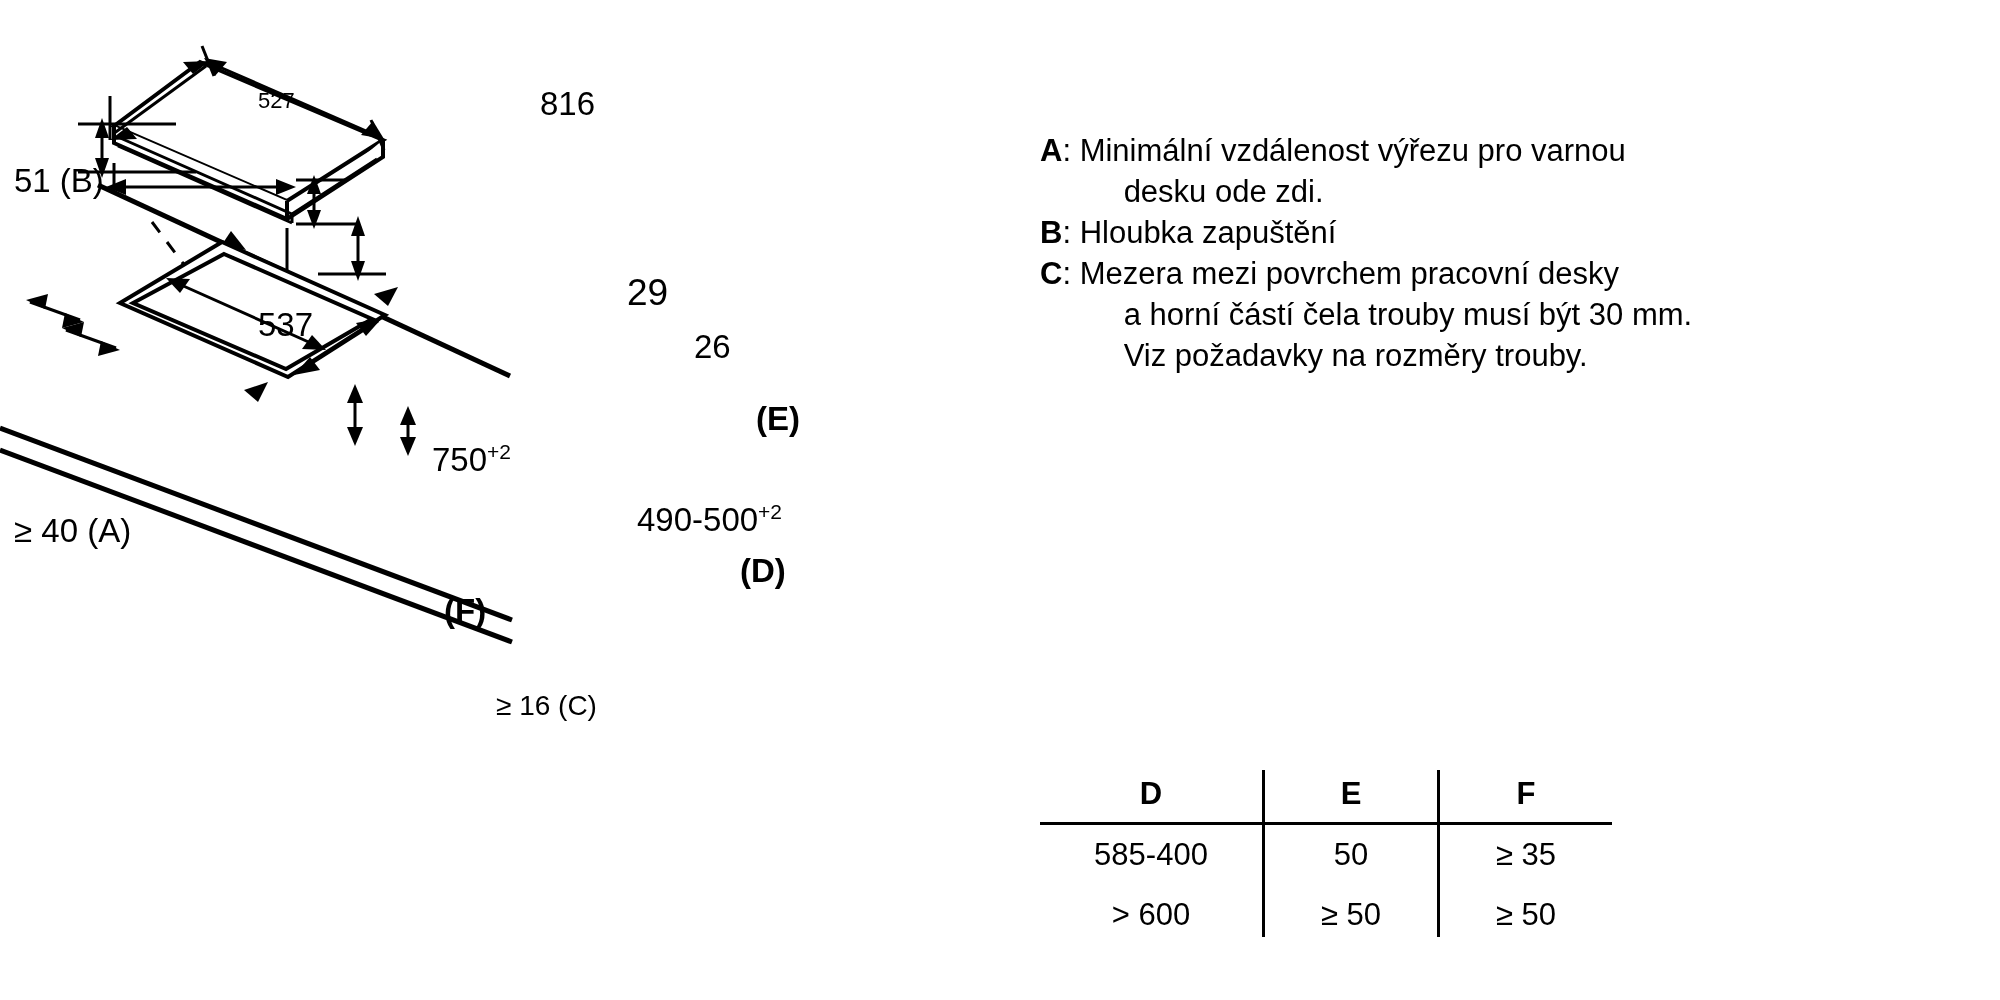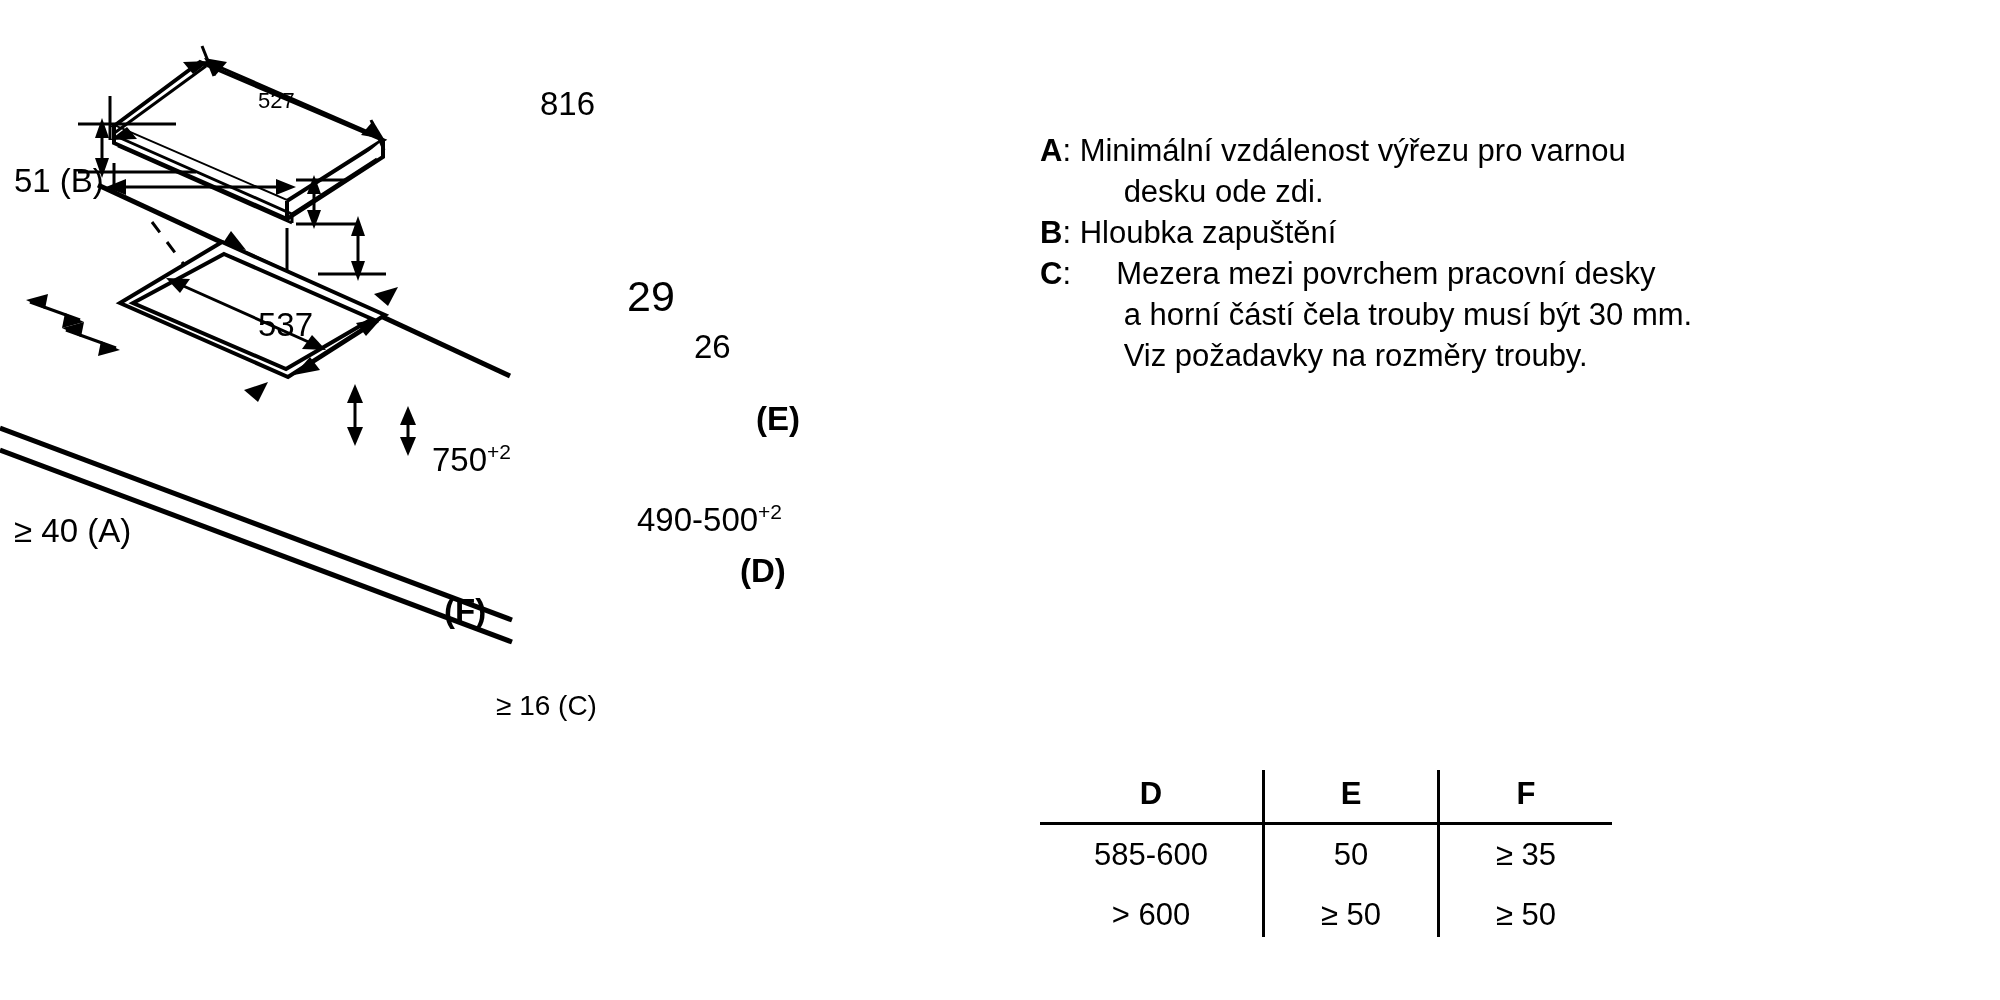--- a/index.html
+++ b/index.html
@@ -56,21 +56,20 @@
   .legend-val {
     margin-left: 0px;
   }
   .legend-val .indent {
     display: block;
     padding-left: 44px;
   }
   .legend-val .first {
     display: block;
     padding-left: 0;
-    text-align: center;
   }
   .paragraph {
     position: absolute;
     left: 1040px;
     top: 480px;
     width: 840px;
     font-size: 31px;
     line-height: 41px;
   }
   
@@ -787,21 +786,21 @@
       <path d="M 408,420 L 408,442" stroke="#000" stroke-width="3" fill="none"></path>
       <polygon points="408,406 400,425 416,425" fill="#000"></polygon>
       <polygon points="408,456 400,437 416,437" fill="#000"></polygon>
     </g>
   </svg>
 
   <div style="position:absolute;left:540px;top:85px;font-size:33px;">816</div>
   <div style="position:absolute;left:258px;top:88px;font-size:22px;">527</div>
   <div style="position:absolute;left:14px;top:162px;font-size:33px;"><span>51 (B)</span></div>
   <div style="position:absolute;left:258px;top:258px;font-size:33px;margin-top:48px;">537</div>
-  <div style="position:absolute;left:627px;top:272px;font-size:43px;">29</div>
+  <div style="position:absolute;left:627px;top:272px;font-size:37px;">29</div>
   <div style="position:absolute;left:694px;top:328px;font-size:33px;">26</div>
   <div style="position:absolute;left:432px;top:440px;font-size:33px;"><span>750</span><sup style="font-size:21px;">+2</sup></div>
   <div style="position:absolute;left:637px;top:500px;font-size:33px;"><span>490-500</span><sup style="font-size:21px;">+2</sup></div>
   <div style="position:absolute;left:14px;top:512px;font-size:33px;"><span>≥ 40 (A)</span></div>
   <div style="position:absolute;left:756px;top:400px;font-size:33px;font-weight:bold;">(E)</div>
   <div style="position:absolute;left:740px;top:552px;font-size:33px;font-weight:bold;">(D)</div>
   <div style="position:absolute;left:444px;top:592px;font-size:33px;font-weight:bold;">(F)</div>
   <div style="position:absolute;left:496px;top:690px;font-size:28px;"><span>≥ 16 (C)</span></div>
 
   <div class="legend">
@@ -835,21 +834,21 @@
   <table class="spec">
     <thead>
       <tr>
         <th>D</th>
         <th>E</th>
         <th>F</th>
       </tr>
     </thead>
     <tbody>
       <tr>
-        <td>585-600</td>
+        <td>585-400</td>
         <td>50</td>
         <td>≥ 35</td>
       </tr>
       <tr>
         <td>&gt; 600</td>
         <td>≥ 50</td>
         <td>≥ 50</td>
       </tr>
     </tbody>
   </table>

